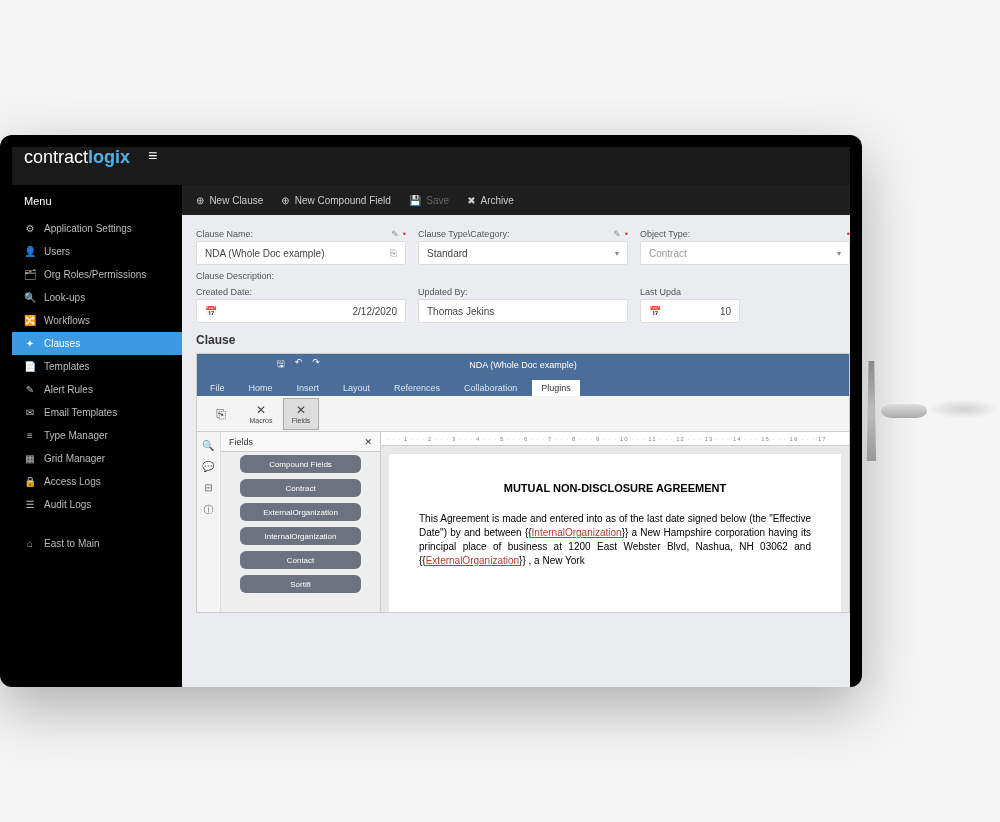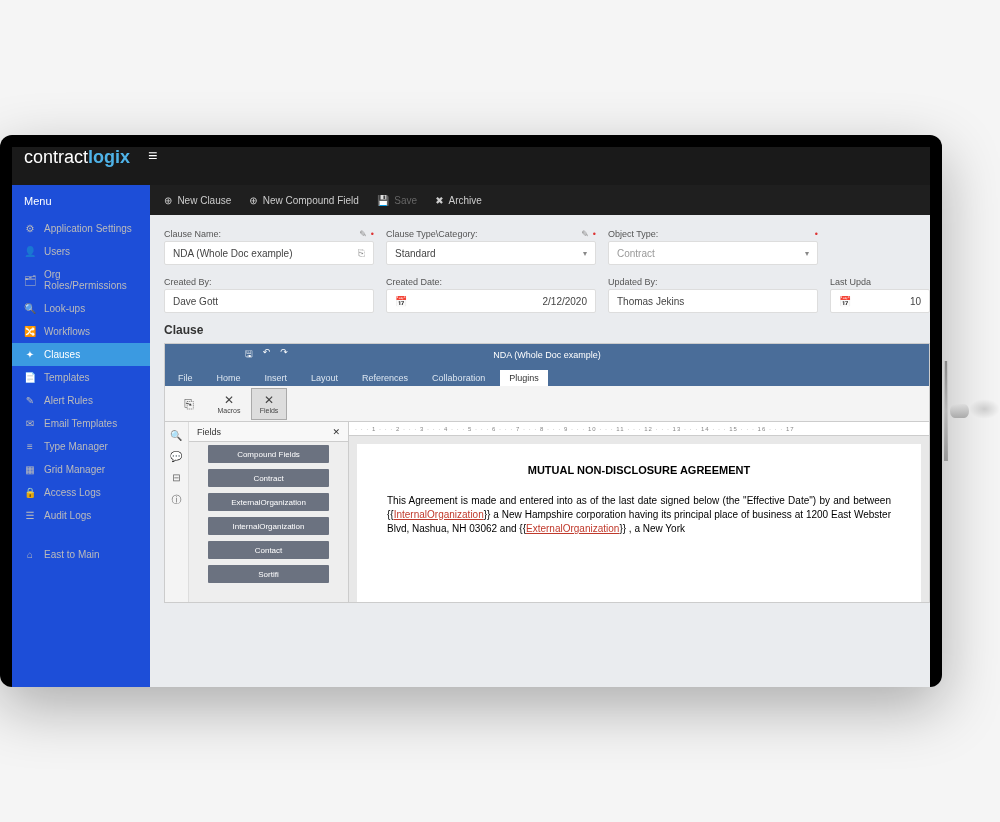--- a/index.html
+++ b/index.html
@@ -9,21 +9,21 @@
 .stand{width:180px;height:100px;background:linear-gradient(to bottom,#888,#bbb,#999);margin:0 auto;clip-path:polygon(35% 0,65% 0,75% 100%,25% 100%)}
 .base{width:440px;height:14px;background:linear-gradient(to bottom,#ddd,#aaa);margin:0 auto;border-radius:50%/100%}
 .shadow{width:700px;height:20px;background:radial-gradient(ellipse,rgba(0,0,0,0.15),transparent 70%);margin:-4px auto 0}
 
 .topbar{height:38px;background:#1a1a1a;display:flex;align-items:flex-start;padding:0 12px;color:#fff}
 .logo{font-size:18px;font-weight:300}
 .logo b{color:#4fb3e8;font-weight:600}
 .hamburger{margin-left:18px;font-size:16px;cursor:pointer}
 
 .app{display:flex;height:502px}
-.sidebar{width:138px;background:#1d4ed8;color:#bbb;font-size:10px;flex-shrink:0}
+.sidebar{width:170px;background:#000000;color:#bbb;font-size:10px;flex-shrink:0}
 .sidebar-title{padding:10px 12px;font-size:11px;color:#fff}
 .sidebar-item{display:flex;align-items:center;gap:8px;padding:6px 12px;cursor:pointer}
 .sidebar-item.active{background:#3b9ae1;color:#fff}
 .sidebar-item .ico{width:12px;text-align:center;font-size:10px}
 .sidebar-sep{height:16px}
 
 .main{flex:1;background:#eaecef;display:flex;flex-direction:column;overflow:hidden}
 .toolbar{height:30px;background:#1f1f1f;display:flex;align-items:center;gap:18px;padding:0 14px;color:#ccc;font-size:10px}
 .toolbar-item{display:flex;align-items:center;gap:5px;cursor:pointer}
 .toolbar-item.disabled{color:#666}
@@ -47,24 +47,24 @@
 .editor-tab{padding:3px 9px;cursor:pointer}
 .editor-tab.active{background:#fff;color:#333}
 .editor-ribbon{height:36px;background:#f4f4f4;border-bottom:1px solid #ccc;display:flex;align-items:center;gap:4px;padding:0 6px}
 .ribbon-btn{width:36px;height:32px;display:flex;flex-direction:column;align-items:center;justify-content:center;font-size:7px;color:#444;cursor:pointer;border:1px solid transparent}
 .ribbon-btn.active{background:#ddd;border-color:#aaa}
 .ribbon-btn .ri{font-size:12px}
 .editor-body{flex:1;display:flex;overflow:hidden}
 .side-tools{width:24px;background:#f4f4f4;border-right:1px solid #ddd;display:flex;flex-direction:column;align-items:center;gap:10px;padding-top:8px;font-size:10px;color:#666}
 .fields-panel{width:160px;background:#eee;border-right:1px solid #ccc;display:flex;flex-direction:column}
 .fields-head{height:20px;display:flex;align-items:center;justify-content:space-between;padding:0 8px;font-size:9px;color:#333;border-bottom:1px solid #ccc;background:#f8f8f8}
-.field-btn{margin:3px 19px;height:18px;background:#6b7280;color:#fff;font-size:8px;display:flex;align-items:center;justify-content:center;cursor:pointer;border-radius:1px}
+.field-btn{margin:3px 19px;height:18px;background:#6b7280;color:#fff;font-size:8px;display:flex;align-items:center;justify-content:center;cursor:pointer;border-radius:6px}
 .doc-area{flex:1;background:#e8e8e8;display:flex;flex-direction:column}
 .ruler{height:14px;background:#fff;border-bottom:1px solid #ccc;font-size:6px;color:#888;display:flex;align-items:center;padding:0 6px;letter-spacing:1px;overflow:hidden;white-space:nowrap}
-.page{flex:1;background:#fff;margin:8px 8px 0 8px;padding:20px 30px;font-family:'Times New Roman',serif;font-size:10px;color:#000;overflow:hidden}
+.page{flex:1;background:#fff;margin:8px 8px 0 8px;padding:28px 30px;font-family:'Times New Roman',serif;font-size:10px;color:#000;overflow:hidden}
 .page h3{text-align:center;font-size:11px;font-weight:bold;margin-bottom:18px}
 .page p{text-align:justify;line-height:1.4}
 .merge{color:#c0392b;text-decoration:underline}
 </style>
 </head>
 <body>
 
 <div class="monitor">
 <div class="screen">
 
@@ -187,30 +187,27 @@
                 </div>
           <div class="form-input ro">
                   <span>Contract</span>
                   <span class="caret">▾</span>
                 </div>
         </div>
       </div>
 
       <div class="form-row">
         <div class="form-group" style="width:650px">
+          <div class="form-label">
+                  <span>Clause Description:</span>
+                </div>
         </div>
       </div>
 
       <div class="form-row">
-        <div class="form-group" style="width:210px">
-          <div class="form-label">Created By:</div>
-          <div class="form-input">
-                  <span>Dave Gott</span>
-                </div>
-        </div>
         <div class="form-group" style="width:210px">
           <div class="form-label">Created Date:</div>
           <div class="form-input">
                   <span style="color:#aaa;margin-right:6px">📅</span>
                   <span>2/12/2020</span>
                 </div>
         </div>
         <div class="form-group" style="width:210px">
           <div class="form-label">Updated By:</div>
           <div class="form-input">

